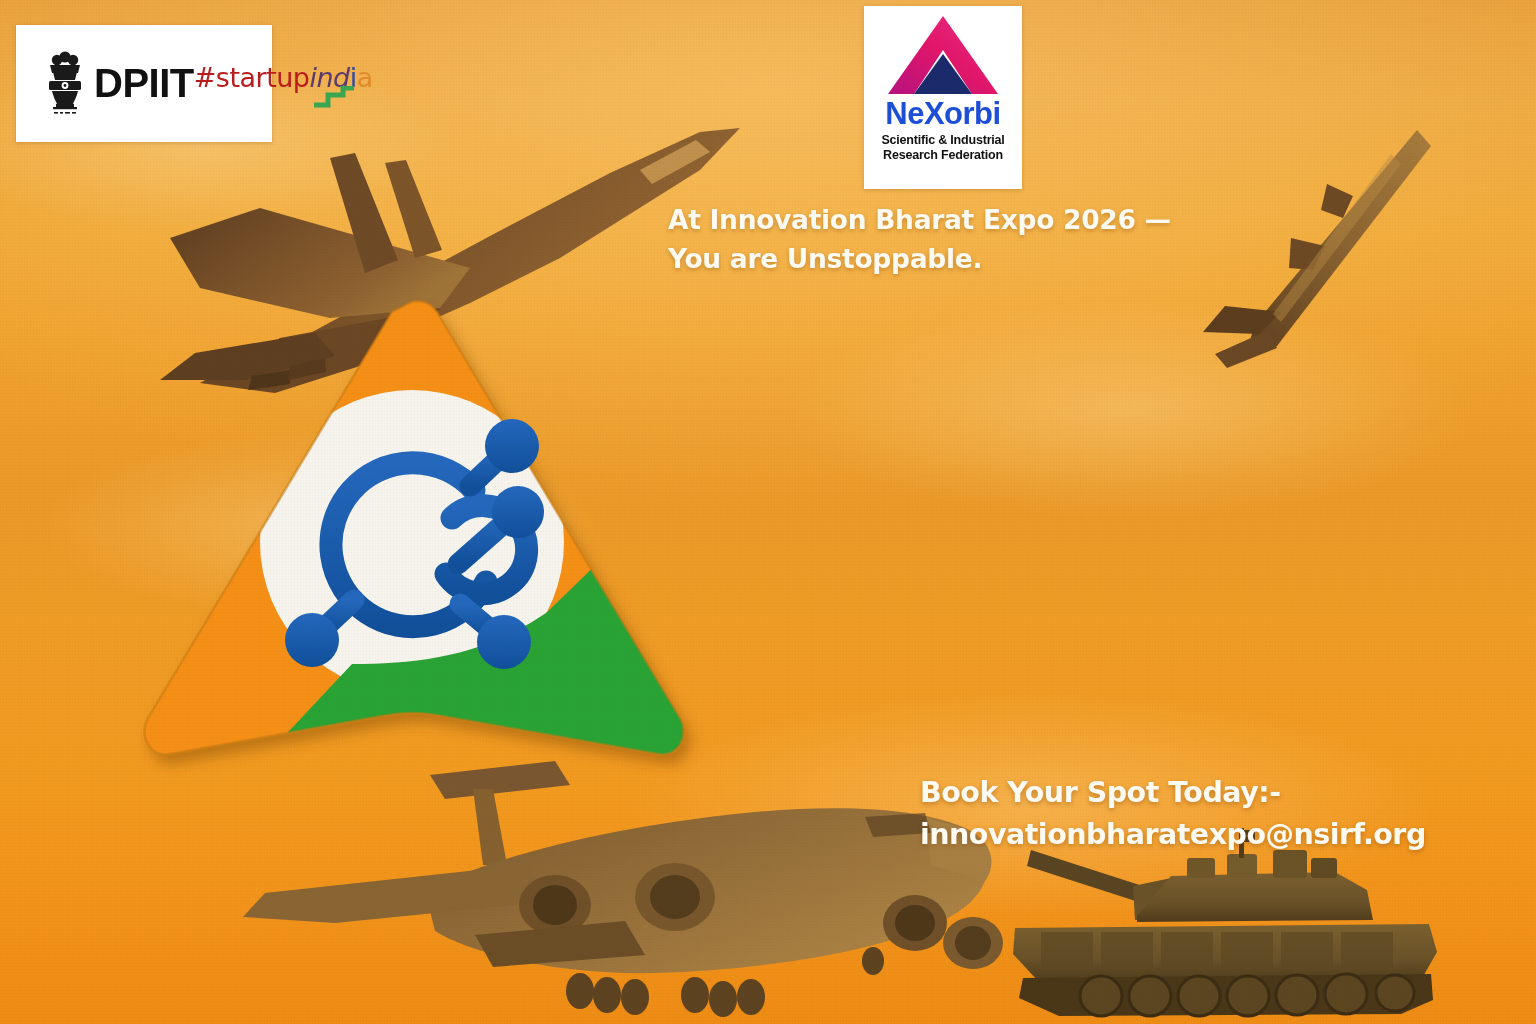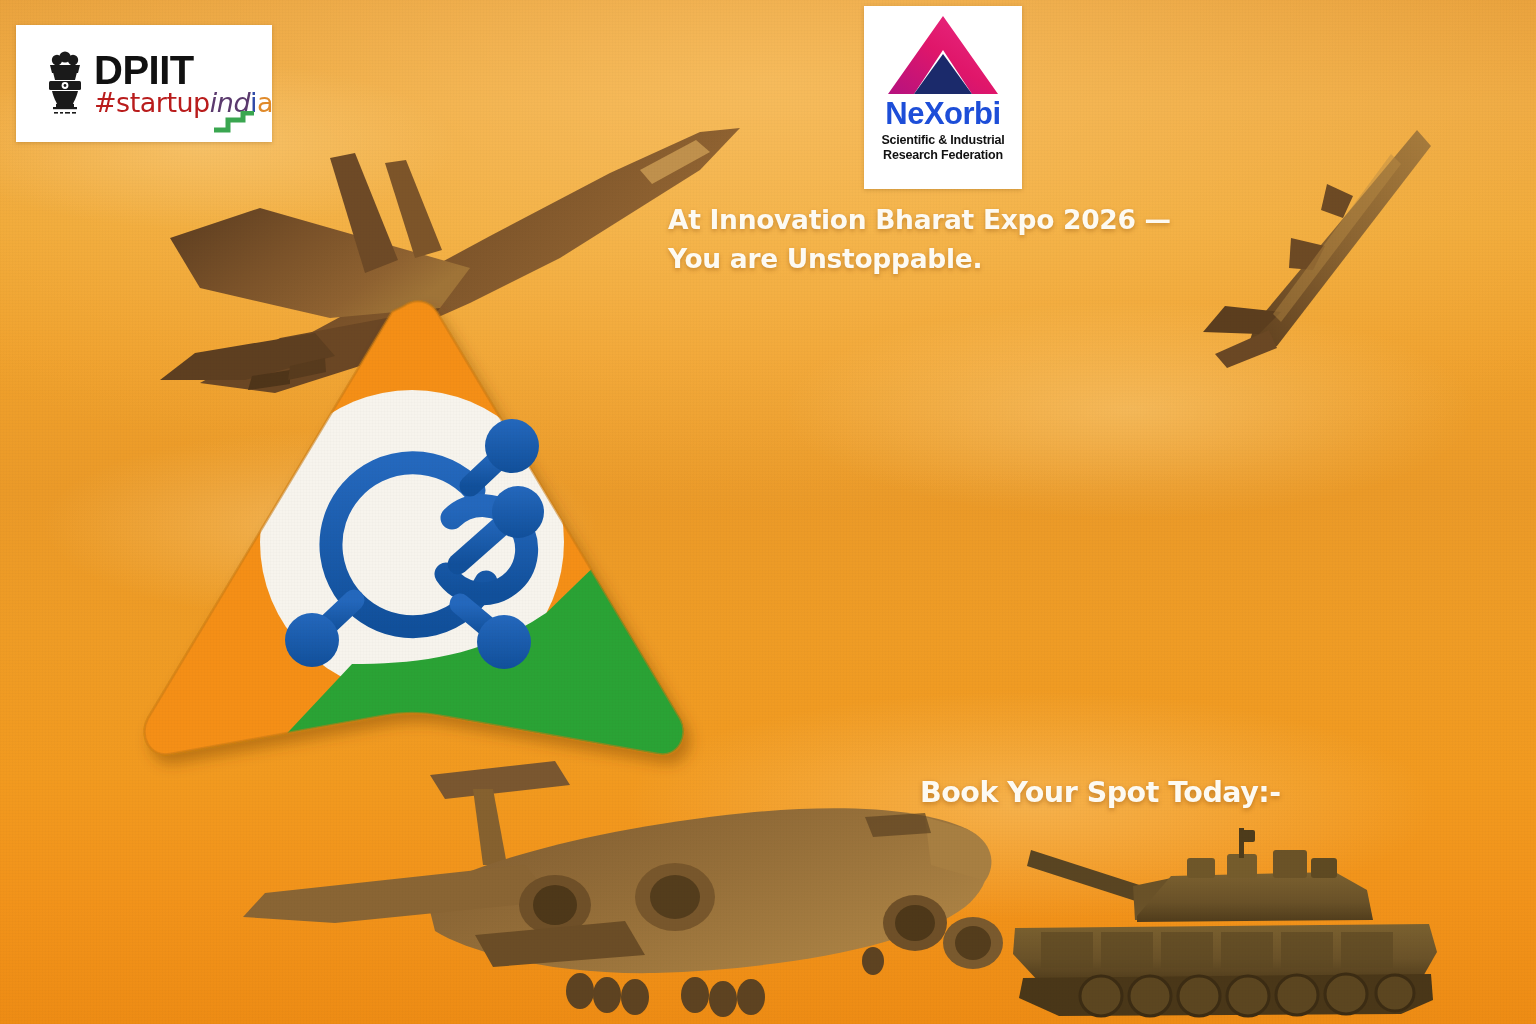--- a/index.html
+++ b/index.html
@@ -45,21 +45,21 @@
   .logo-box {
     position:absolute;
     background:#ffffff;
     box-shadow:0 1px 4px rgba(90,50,0,0.25);
   }
   #dpiit-box { left:16px; top:25px; width:256px; height:117px; padding:10px 12px; }
   #nexorbi-box { left:864px; top:6px; width:158px; height:183px; padding:8px 6px; }
 
   .dpiit-inner { display:flex; align-items:center; height:100%; gap:8px; padding-left:16px;}
   .emblem { width:42px; height:70px; flex:0 0 42px; position:relative; }
-  .dpiit-txt { display:flex; flex-direction:column; justify-content:center; }
+  .dpiit-txt { display:flex; flex-direction:row; justify-content:center; }
   .dpiit-word {
     font-size:40px; font-weight:bold; color:#111; letter-spacing:-0.5px;
     line-height:0.96; font-family:"Liberation Sans", sans-serif;
   }
   .startup-line { font-size:27px; line-height:1.0; letter-spacing:-0.5px; white-space:nowrap;
     font-family:"DejaVu Sans", sans-serif; font-weight:500; position:relative; }
   .s-orange { color:#b91c1c; }
   .s-purple { color:#5b3a6e;font-style:italic; }
   .s-blue   { color:#2f4aa8; }
   .s-amber  { color:#e08a2a; }
@@ -377,20 +377,21 @@
   <div class="grain"></div>
 
   <div id="tagline">
     <div>At Innovation Bharat Expo 2026 —</div>
     <div>You are Unstoppable.</div>
   </div>
 
 
   <div id="booking">
     <div>Book Your Spot Today:-</div>
+    <div>innovationbharatexpo@nsirf.org</div>
   </div>
 
   <div id="dpiit-box" class="logo-box">
     <div class="dpiit-inner">
       <svg class="emblem" viewBox="0 0 42 70">
         <g fill="#1a1a1a">
 
           <circle cx="13" cy="11" r="5.2"></circle>
           <circle cx="29" cy="11" r="5.2"></circle>
           <circle cx="21" cy="8" r="5.6"></circle>

